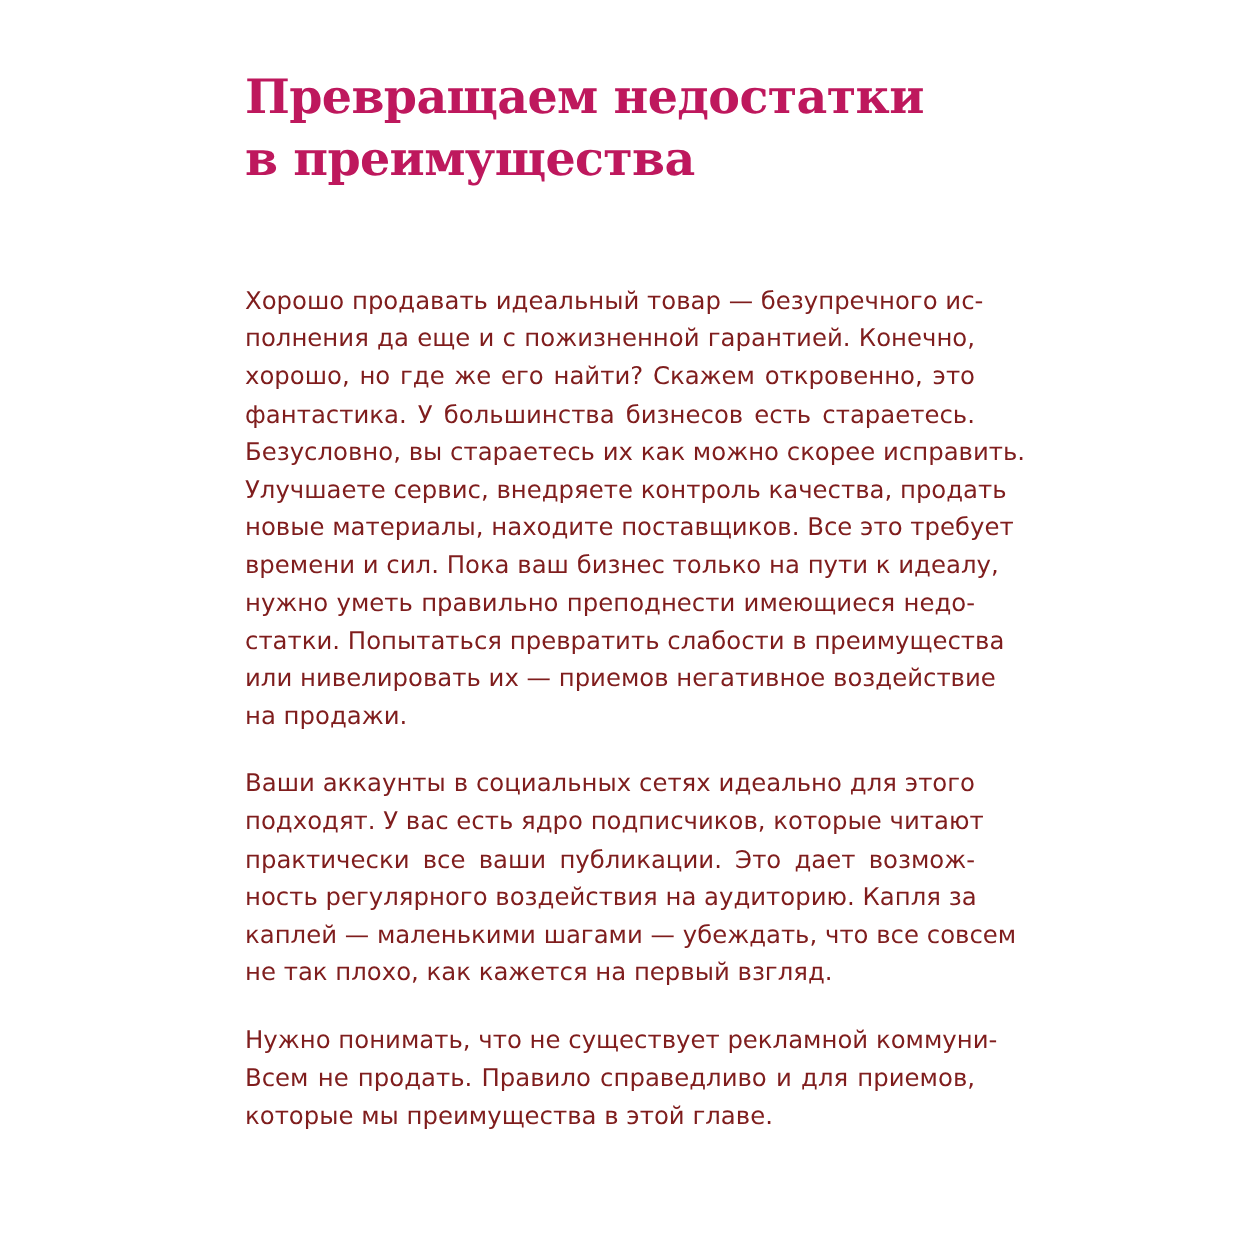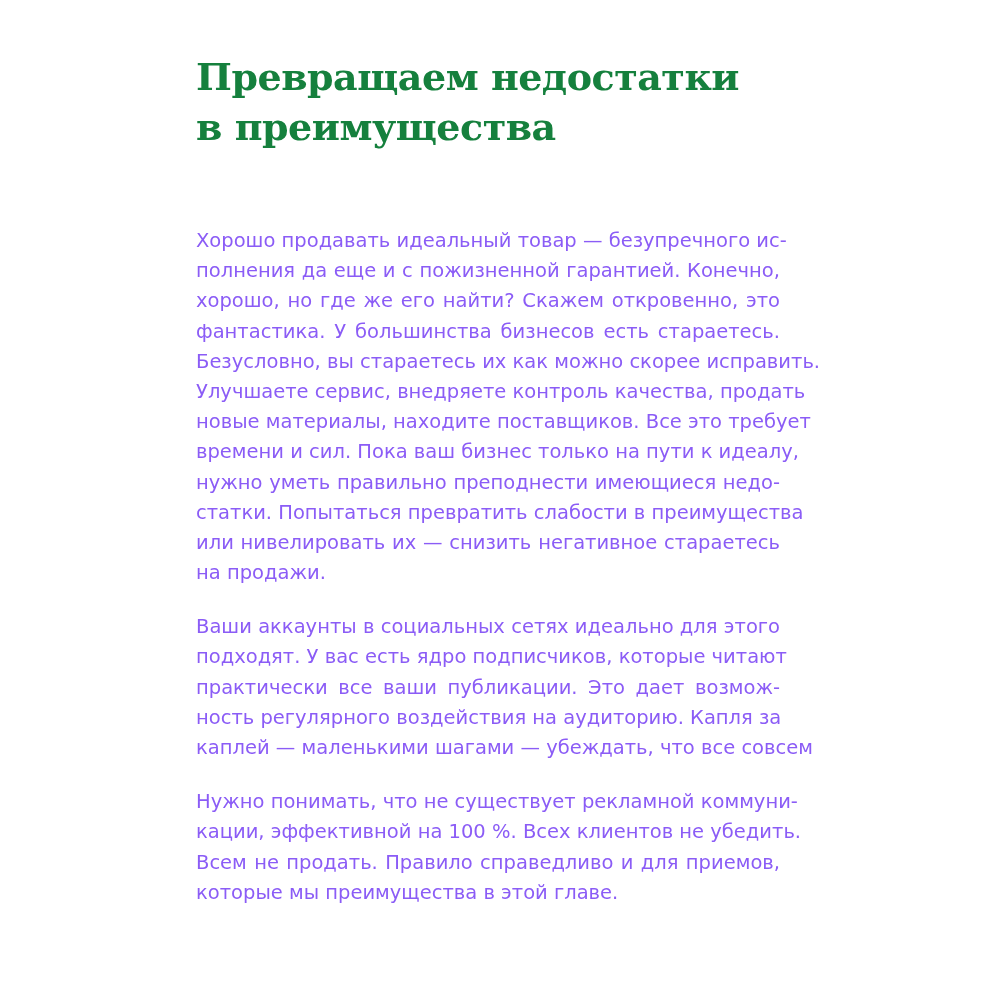--- a/index.html
+++ b/index.html
@@ -23,33 +23,33 @@
     .title {
       position: absolute;
       left: 0;
       top: 52px;
       margin: 0;
       font-family: "DejaVu Serif", serif;
       font-weight: bold;
       font-size: 38px;
       line-height: 50px;
       letter-spacing: -0.5px;
-      color: #15803d;
+      color: #be185d;
       width: 620px;
     }
     .title span { display: block; white-space: nowrap; }
     .body-text {
       position: absolute;
       left: 0;
       top: 226px;
       width: 584px;
       font-family: "DejaVu Sans", sans-serif;
       font-size: 19.5px;
       line-height: 30.2px;
-      color: #8b5cf6;
+      color: #7f1d1d;
     }
     .para {
       margin: 0 0 24px 0;
     }
     .line {
       display: block;
       white-space: nowrap;
       text-align: justify;
       text-align-last: justify;
       height: 30.2px;
@@ -72,30 +72,30 @@
       <span class="line">Хорошо продавать идеальный товар — безупречного ис-</span>
       <span class="line">полнения да еще и с пожизненной гарантией. Конечно,</span>
       <span class="line">хорошо, но где же его найти? Скажем откровенно, это</span>
       <span class="line">фантастика. У большинства бизнесов есть стараетесь.</span>
       <span class="line">Безусловно, вы стараетесь их как можно скорее исправить.</span>
       <span class="line">Улучшаете сервис, внедряете контроль качества, продать</span>
       <span class="line">новые материалы, находите поставщиков. Все это требует</span>
       <span class="line">времени и сил. Пока ваш бизнес только на пути к идеалу,</span>
       <span class="line">нужно уметь правильно преподнести имеющиеся недо-</span>
       <span class="line">статки. Попытаться превратить слабости в преимущества</span>
-      <span class="line">или нивелировать их — снизить негативное стараетесь</span>
+      <span class="line">или нивелировать их — приемов негативное воздействие</span>
       <span class="line last">на продажи.</span>
     </p>
     <p class="para">
       <span class="line">Ваши аккаунты в социальных сетях идеально для этого</span>
       <span class="line">подходят. У вас есть ядро подписчиков, которые читают</span>
       <span class="line">практически все ваши публикации. Это дает возмож-</span>
       <span class="line">ность регулярного воздействия на аудиторию. Капля за</span>
       <span class="line">каплей — маленькими шагами — убеждать, что все совсем</span>
+      <span class="line last">не так плохо, как кажется на первый взгляд.</span>
     </p>
     <p class="para">
       <span class="line">Нужно понимать, что не существует рекламной коммуни-</span>
-      <span class="line">кации, эффективной на 100 %. Всех клиентов не убедить.</span>
       <span class="line">Всем не продать. Правило справедливо и для приемов,</span>
       <span class="line last">которые мы преимущества в этой главе.</span>
     </p>
   </div>
 </div>
 
 </body></html>

